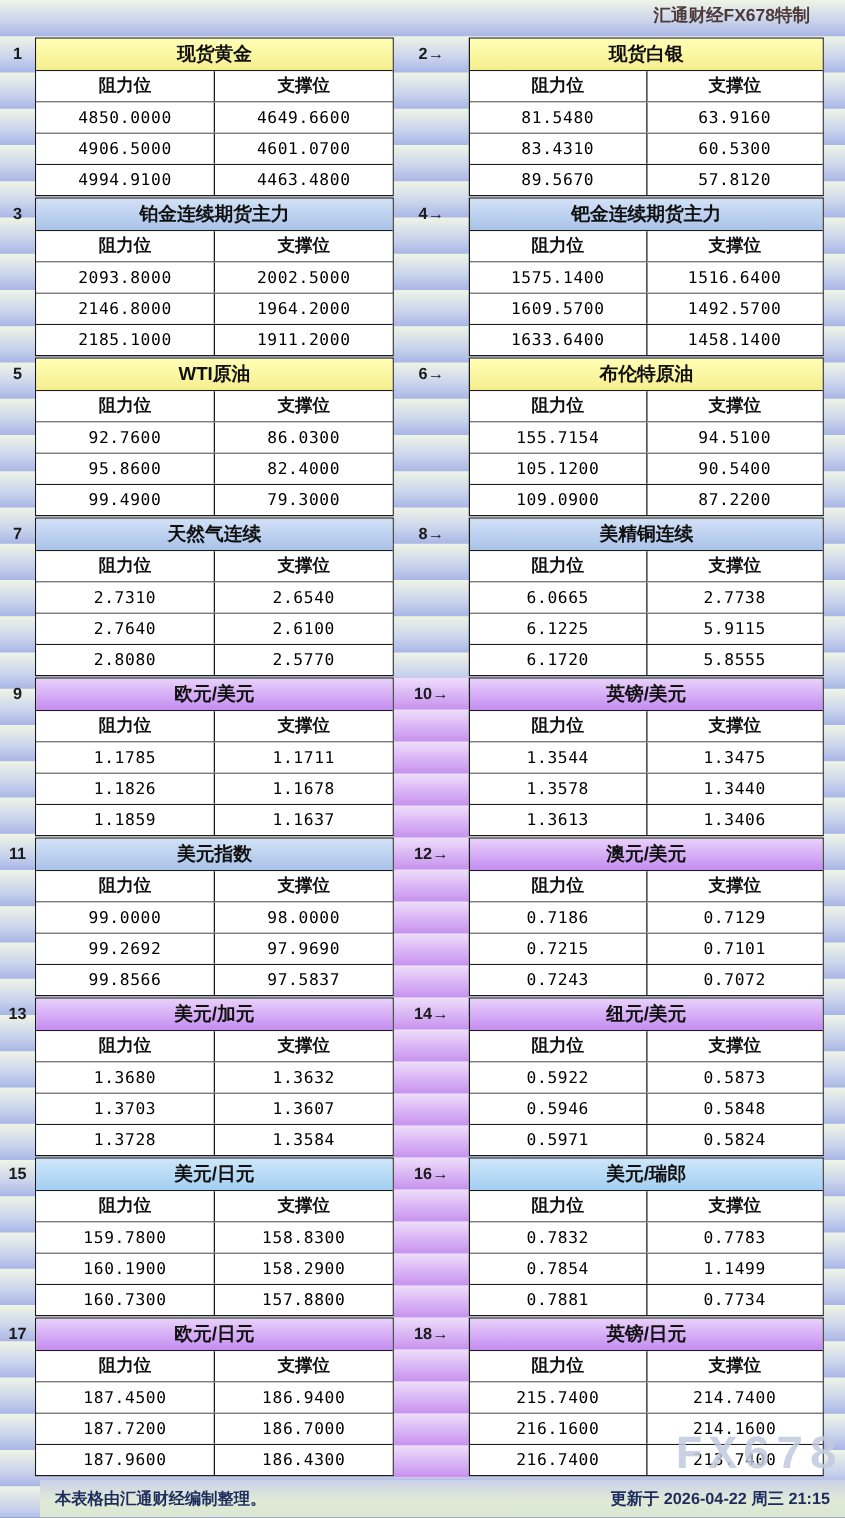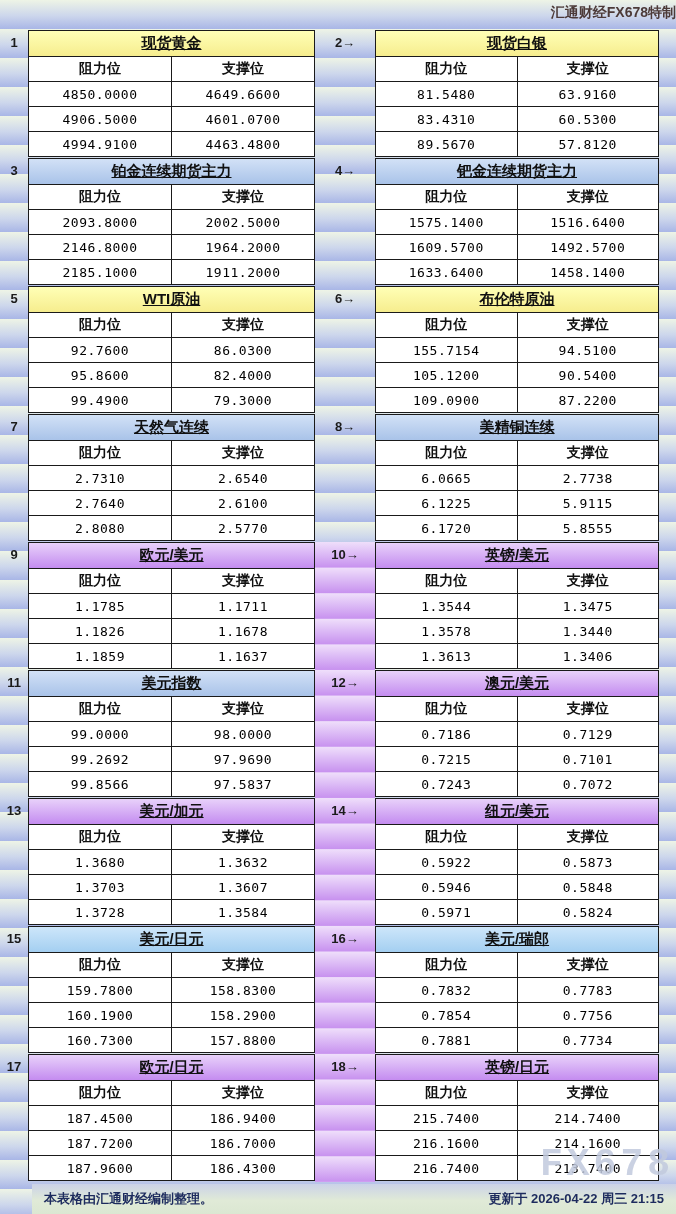--- a/index.html
+++ b/index.html
@@ -2,35 +2,35 @@
 <html><head>
 <meta charset="utf-8">
 <style>
   html,body{margin:0;padding:0;background:#8899bb;}
   .canvas{
     position:relative;width:676px;height:1214px;overflow:hidden;
     background-image:linear-gradient(180deg,#eef4e6 0%,#ccd6ec 55%,#a9b6e6 100%);
     background-size:100% 29px;
     font-family:"Liberation Sans","DejaVu Sans",sans-serif;
   }
-  .top-bar{position:absolute;top:0;left:0;right:0;height:26px;display:flex;justify-content:flex-end;align-items:center;padding-right:0;box-sizing:border-box;}
+  .top-bar{position:absolute;top:0;left:0;right:0;height:26px;display:flex;justify-content:flex-end;align-items:center;padding-right:28px;box-sizing:border-box;}
   .brand{font-size:14px;font-weight:600;color:#4c3a38;}
   .purple-strip{
     position:absolute;left:315px;top:542px;width:60px;height:640px;
     background-image:linear-gradient(180deg,#efdffb 0%,#c791ef 100%);
     background-size:100% 25.6px;
   }
   .grid{position:absolute;top:30px;left:0;width:676px;}
   .block{display:flex;height:128px;align-items:flex-start;}
   .numcol{width:28px;display:flex;justify-content:center;}
   .gapcol{width:60px;display:flex;justify-content:center;}
   .numlabel{height:26px;line-height:26px;font-size:13px;font-weight:700;color:#1b1b1b;white-space:nowrap;}
   .tbl{width:287px;height:127px;border:1px solid #1a1a1a;display:flex;flex-direction:column;background:#fff;box-sizing:border-box;}
   .tbl.right{width:284px;}
-  .t-title{flex:0 0 25px;display:flex;align-items:center;justify-content:center;font-size:15px;font-weight:700;color:#101010;border-bottom:1px solid #1a1a1a;text-decoration:underline;}
+  .t-title{flex:0 0 25px;display:flex;align-items:center;justify-content:center;font-size:15px;font-weight:700;color:#101010;border-bottom:1px solid #1a1a1a;}
   .t-row{flex:1;display:flex;border-bottom:1px solid #1a1a1a;min-height:0;}
   .t-row:last-child{border-bottom:none;}
   .cell{flex:1;display:flex;align-items:center;justify-content:center;background:#ffffff;min-width:0;}
   .cell + .cell{border-left:1px solid #1a1a1a;}
   .cell.head{font-weight:700;font-size:14px;color:#101010;}
   .cell.val{font-family:"DejaVu Sans Mono","Liberation Mono",monospace;font-size:13px;letter-spacing:.5px;color:#000;}
   .theme-yellow .t-title{background:linear-gradient(180deg,#ffffb6 0%,#f6ed8e 100%);}
   .theme-blue   .t-title{background:linear-gradient(180deg,#d2e1f6 0%,#a9c3e9 100%);}
   .theme-purple .t-title{background:linear-gradient(180deg,#e8d1fa 0%,#c48cf0 100%);}
   .theme-sky    .t-title{background:linear-gradient(180deg,#cde6fa 0%,#a4cff1 100%);}
@@ -410,21 +410,21 @@
     <div class="t-row">
       <div class="cell head">阻力位</div>
       <div class="cell head">支撑位</div>
     </div>
     <div class="t-row">
       <div class="cell val">0.7832</div>
       <div class="cell val">0.7783</div>
     </div>
     <div class="t-row">
       <div class="cell val">0.7854</div>
-      <div class="cell val">0.7756</div>
+      <div class="cell val">1.1499</div>
     </div>
     <div class="t-row">
       <div class="cell val">0.7881</div>
       <div class="cell val">0.7734</div>
     </div>
   </div>
       </div>
       <div class="block">
         <div class="numcol">
           <div class="numlabel">17</div>

